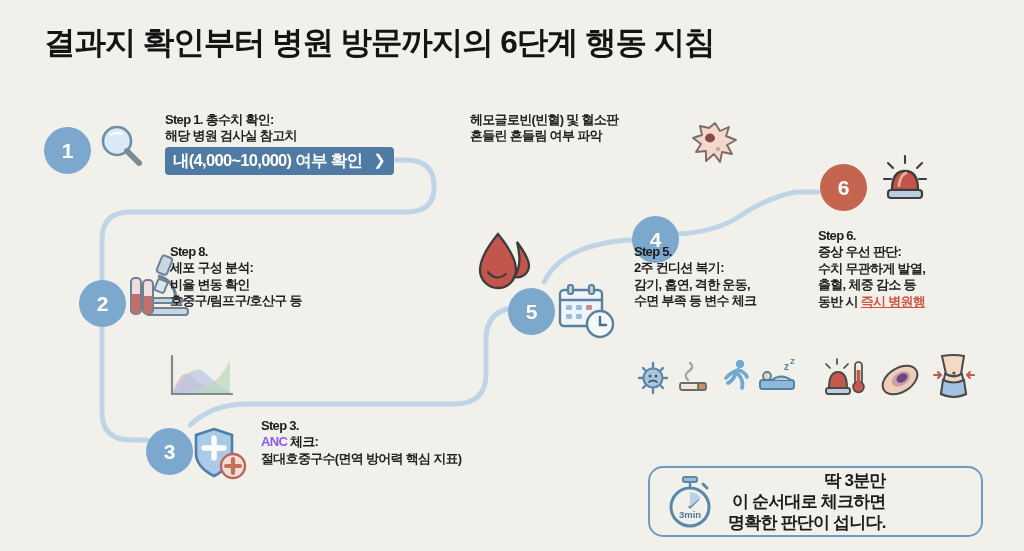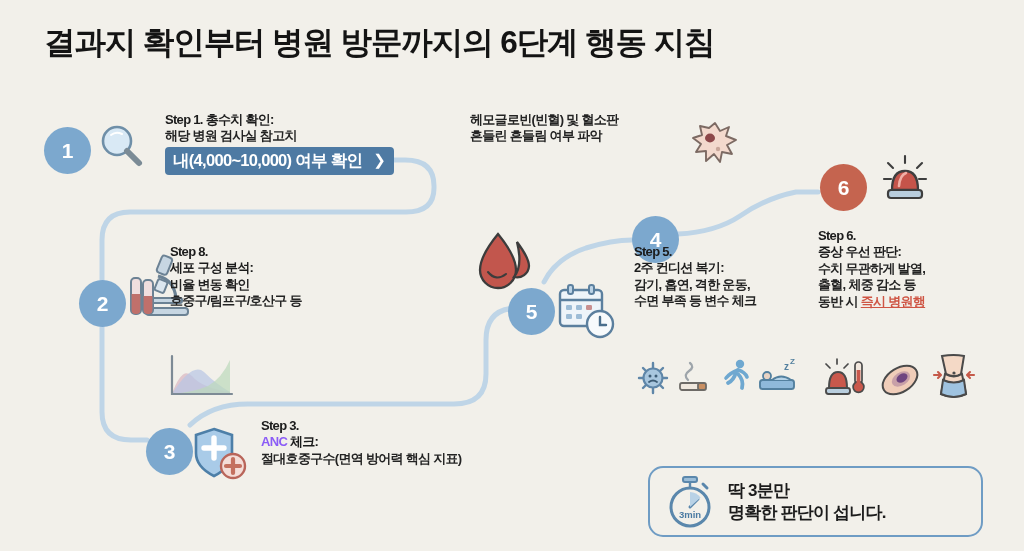--- a/index.html
+++ b/index.html
@@ -122,20 +122,21 @@
     background: #f2f0ea;
     box-sizing: border-box;
     display: flex;
     align-items: center;
     gap: 10px;
     padding: 0 12px;
   }
   .callout .ctext {
     line-height: 1.24;
     letter-spacing: -0.8px;
+    text-align: right;
   }
   .callout .ctext span {
     display: block;
     font-size: 17px;
     font-weight: 700;
     white-space: nowrap;
     color: #1b1b1b;
   }
   .stop-accent { color: #2f6fa6; }
 </style>
@@ -369,18 +370,19 @@
       <line x1="28" y1="8" x2="28" y2="13" stroke="#5a87ac" stroke-width="2.4"></line>
       <line x1="41" y1="10" x2="45" y2="14" stroke="#5a87ac" stroke-width="3" stroke-linecap="round"></line>
       <circle cx="28" cy="33" r="19" fill="none" stroke="#5a87ac" stroke-width="3"></circle>
       <path d="M28 33 L36 25" fill="none" stroke="#5a87ac" stroke-width="3" stroke-linecap="round"></path>
       <path d="M28 33 L28 18 A15 15 0 0 1 38.6 23.4 Z" fill="#b9d2e6"></path>
       <text x="28" y="44" text-anchor="middle" font-family="Liberation Sans, sans-serif" font-size="9.5" font-weight="700" fill="#4a7aa2">3min</text>
     </svg>
     <div class="ctext">
       <span>
           <span class="stop-accent">딱 3분만</span>
+          <span> 이 순서대로 체크하면</span>
         </span>
       <span>명확한 판단이 섭니다.</span>
     </div>
   </div>
 
 </div>
 
 </body></html>

